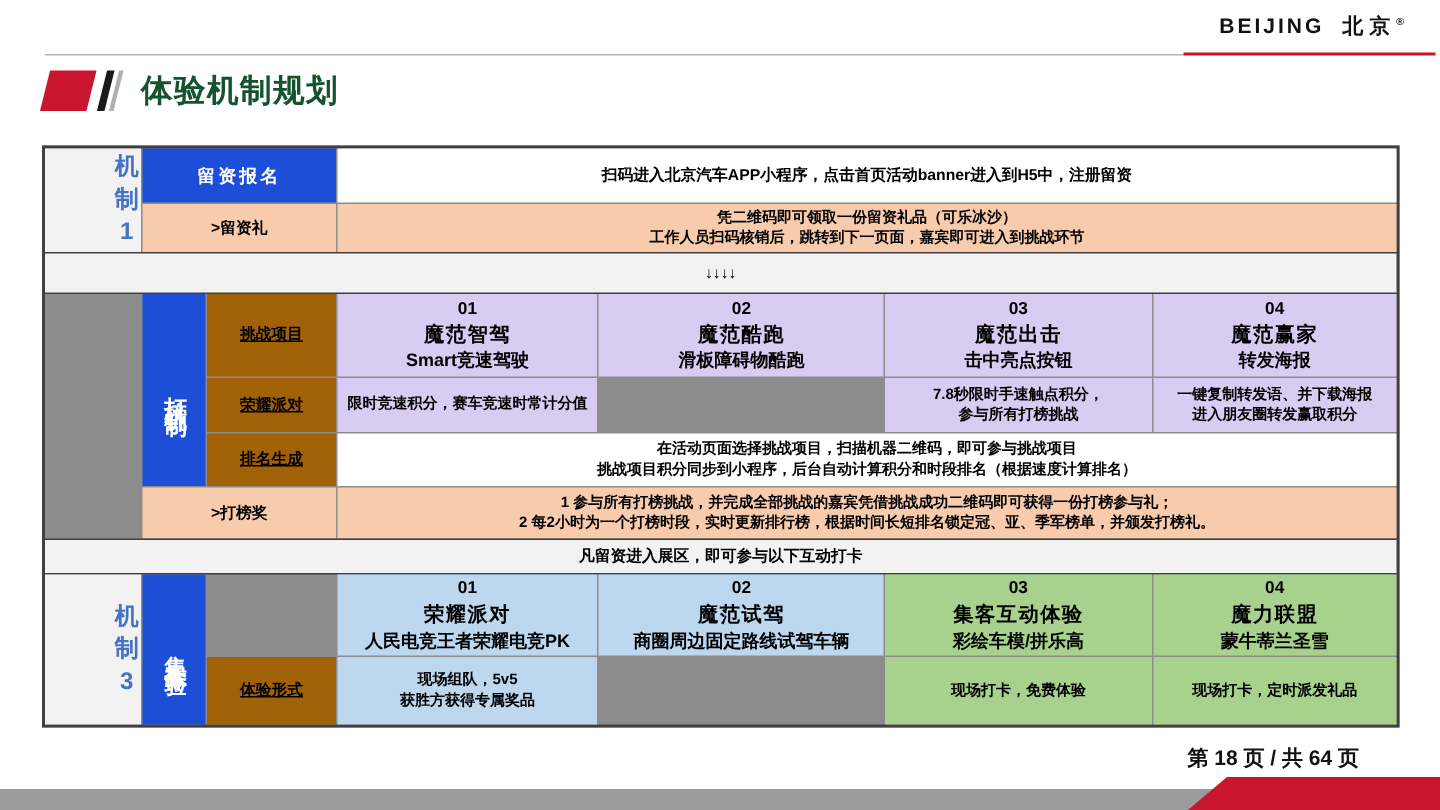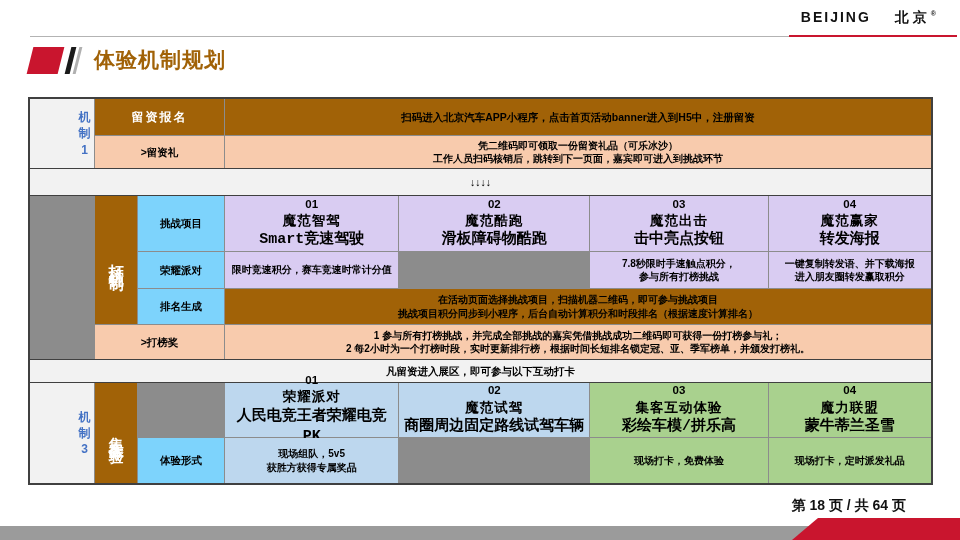--- a/index.html
+++ b/index.html
@@ -3,57 +3,57 @@
 <meta charset="utf-8">
 <style>
   * { margin:0; padding:0; box-sizing:border-box; }
   html,body { width:960px; height:540px; background:#fff; overflow:hidden;
     font-family:"Liberation Sans","DejaVu Sans",sans-serif; }
   .page { position:relative; width:960px; height:540px; background:#fff; }
 
   
   .logo { position:absolute; top:9px; right:24px; font-weight:bold; font-size:14px;
     color:#111; letter-spacing:2px; white-space:nowrap; }
-  .logo .cn { letter-spacing:4px; margin-left:24px; }
+  .logo .cn { letter-spacing:4px; margin-left:12px; }
   .logo sup { font-size:7px; letter-spacing:0; }
   .topline { position:absolute; top:35px; left:30px; right:3px; height:2px; display:flex; }
   .topline .seg-gray { flex:1; background:#b3b3b3; height:1px; align-self:center; }
   .topline .seg-red { width:168px; background:#c9152e; height:2px; }
 
   .titlebar { position:absolute; top:46px; left:30px; display:flex; align-items:center; }
   .mark { display:inline-block; height:27px; transform:skewX(-14deg); }
   .mark.red { width:31px; background:#c9152e; }
   .mark.blk { width:5px; background:#1a1a1a; margin-left:7px; }
   .mark.gry { width:3px; background:#b0b0b0; margin-left:3px; }
-  .page-title { font-size:21px; font-weight:bold; color:#a16207; margin-left:15px; letter-spacing:1px; }
+  .page-title { font-size:21px; font-weight:bold; color:#14532d; margin-left:15px; letter-spacing:1px; }
 
   
   .grid { position:absolute; left:28px; top:97px; width:905px;
     display:grid; gap:1px; background:#8c8c8c; border:2px solid #404040;
     grid-template-columns:64px 42px 86px 176fr 193fr 180fr 165fr;
     grid-template-rows:36px 32px 26px 55px 36px 35px 34px 22px 54px 45px; }
   .c { display:flex; flex-direction:column; align-items:center; justify-content:center;
-    text-align:center; background:#a16207; font-weight:bold; color:#000;
+    text-align:center; background:#ffffff; font-weight:bold; color:#000;
     font-size:10.5px; line-height:1.35; padding:1px 3px; }
   .pre { white-space:pre-line; }
   .bg-gray   { background:#f2f2f2; }
-  .bg-blue   { background:#a16207; }
+  .bg-blue   { background:#1d4ed8; }
   .bg-peach  { background:#f8cbad; }
-  .bg-yellow { background:#7dd3fc; }
+  .bg-yellow { background:#a16207;text-decoration:underline; }
   .bg-purple { background:#d9ccf2; }
   .bg-lblue  { background:#bdd7ee; }
   .bg-green  { background:#a9d18e; }
-  .t-blue  { color:#4472c4; font-size:12px;padding-left:48px; }
+  .t-blue  { color:#4472c4; font-size:16px;padding-left:48px; }
   .t-white { color:#fff; font-size:12px; letter-spacing:2px; }
   .vert { writing-mode:vertical-rl; text-orientation:upright; font-size:15px;
     letter-spacing:4px; color:#fff; }
   .sep { box-shadow:0 0 0 1px #404040; }
   .num  { font-size:11.5px; }
   .name { font-size:13.5px; letter-spacing:1px; }
-  .sub  { font-size:15px;font-family:Liberation Mono, monospace; }
+  .sub  { font-size:12px; }
   .small { font-size:10px; }
 
   
   .page-num { position:absolute; top:497px; right:54px; font-size:14px; font-weight:bold; color:#111; }
   .bar-gray { position:absolute; left:0; bottom:0; width:815px; height:14px; background:#9b9b9b; }
   .bar-red  { position:absolute; right:0; bottom:0; width:168px; height:22px; background:#c9152e;
     clip-path:polygon(26px 0, 100% 0, 100% 100%, 0 100%); }
 </style>
 </head>
 <body>

